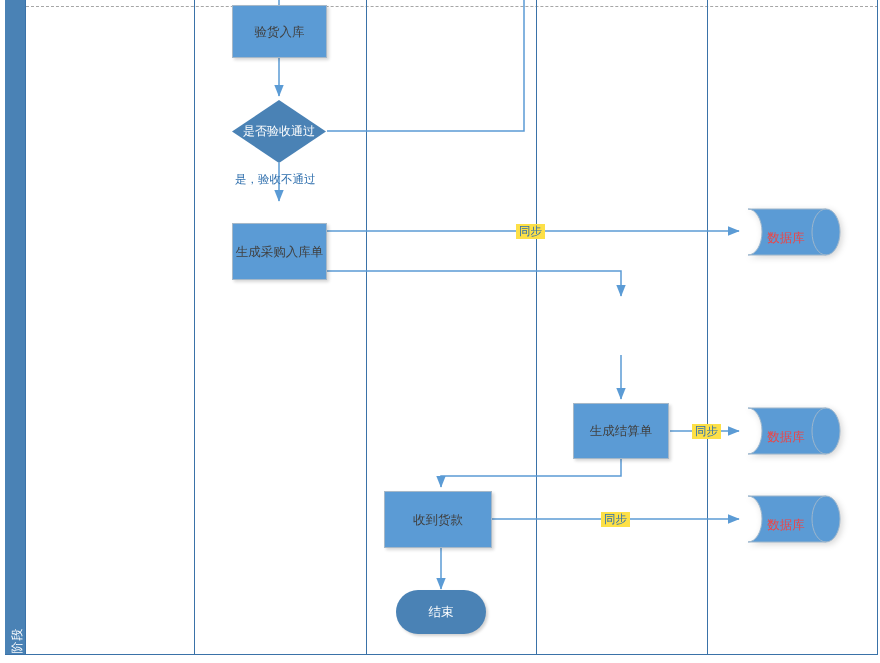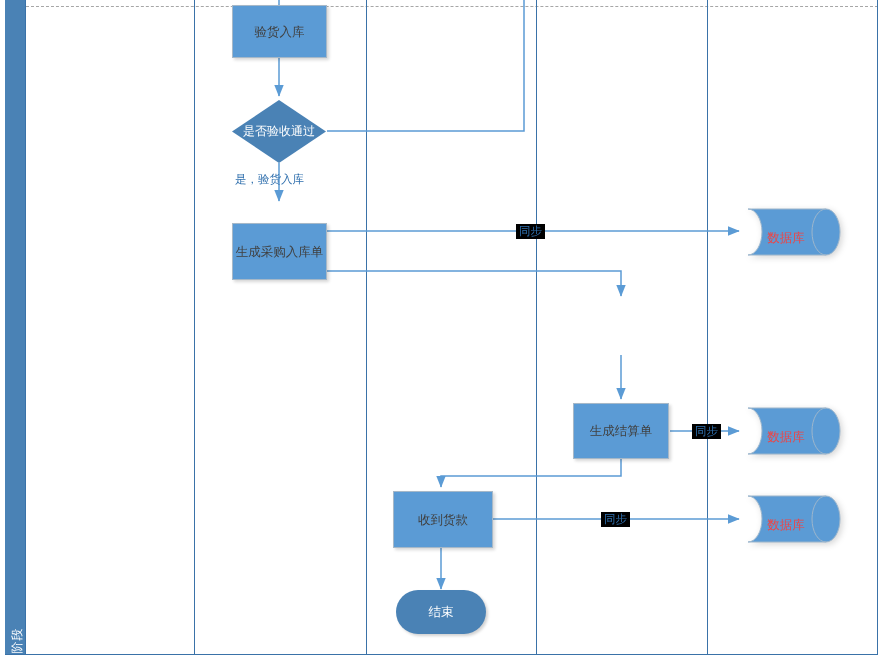--- a/index.html
+++ b/index.html
@@ -67,21 +67,21 @@
   .db-label{
     position:absolute;left:0;top:6px;width:100%;height:100%;
     display:flex;align-items:center;justify-content:center;
     color:#ef4444;font-size:12.5px;z-index:3;
     padding-right:14px;box-sizing:border-box;
   }
 
   
   .edge-label{
     position:absolute;color:#2F6FAD;font-size:11.5px;
-    white-space:nowrap;background:#000000;padding:0 3px;
+    white-space:nowrap;background:#fde047;padding:0 3px;
   }
   .edge-label.plain{background:transparent;}
 </style>
 </head>
 <body>
 
 <div id="canvas">
 
   <div class="lane-dashed-top"></div>
 
@@ -142,21 +142,21 @@
 
   <div class="node proc" style="left:232px;top:223px;width:95px;height:57px;">
     <span>生成采购入库单</span>
   </div>
 
 
   <div class="node proc" style="left:573px;top:403px;width:96px;height:56px;">
     <span>生成结算单</span>
   </div>
 
-  <div class="node proc" style="left:393px;top:491px;width:100px;height:57px;">
+  <div class="node proc" style="left:384px;top:491px;width:108px;height:57px;">
     <span>收到货款</span>
   </div>
 
   <div class="node terminator" style="left:396px;top:590px;width:90px;height:44px;">
     <span>结束</span>
   </div>
 
   <div class="node db" style="left:744px;top:205px;width:98px;height:54px;">
     <svg width="98" height="54" viewBox="0 0 98 54">
       <path d="M4,4 H82 A14,23 0 0 1 82,50 H4 A14,23 0 0 0 4,4 Z" fill="#5B9BD5" stroke="#9DB6CC" stroke-width="1"></path>
@@ -175,21 +175,21 @@
 
   <div class="node db" style="left:744px;top:492px;width:98px;height:54px;">
     <svg width="98" height="54" viewBox="0 0 98 54">
       <path d="M4,4 H82 A14,23 0 0 1 82,50 H4 A14,23 0 0 0 4,4 Z" fill="#5B9BD5" stroke="#9DB6CC" stroke-width="1"></path>
       <path d="M82,4 A14,23 0 0 0 82,50" fill="none" stroke="#9DB6CC" stroke-width="1"></path>
     </svg>
     <div class="db-label">数据库</div>
   </div>
 
 
-  <div class="edge-label plain" style="left:232px;top:172px;">是，验货入库</div>
+  <div class="edge-label plain" style="left:232px;top:172px;">是，验收不通过</div>
 
   <div class="edge-label" style="left:516px;top:224px;">同步</div>
 
   <div class="edge-label" style="left:692px;top:424px;">同步</div>
 
   <div class="edge-label" style="left:601px;top:512px;">同步</div>
 
 </div>
 
 </body></html>

